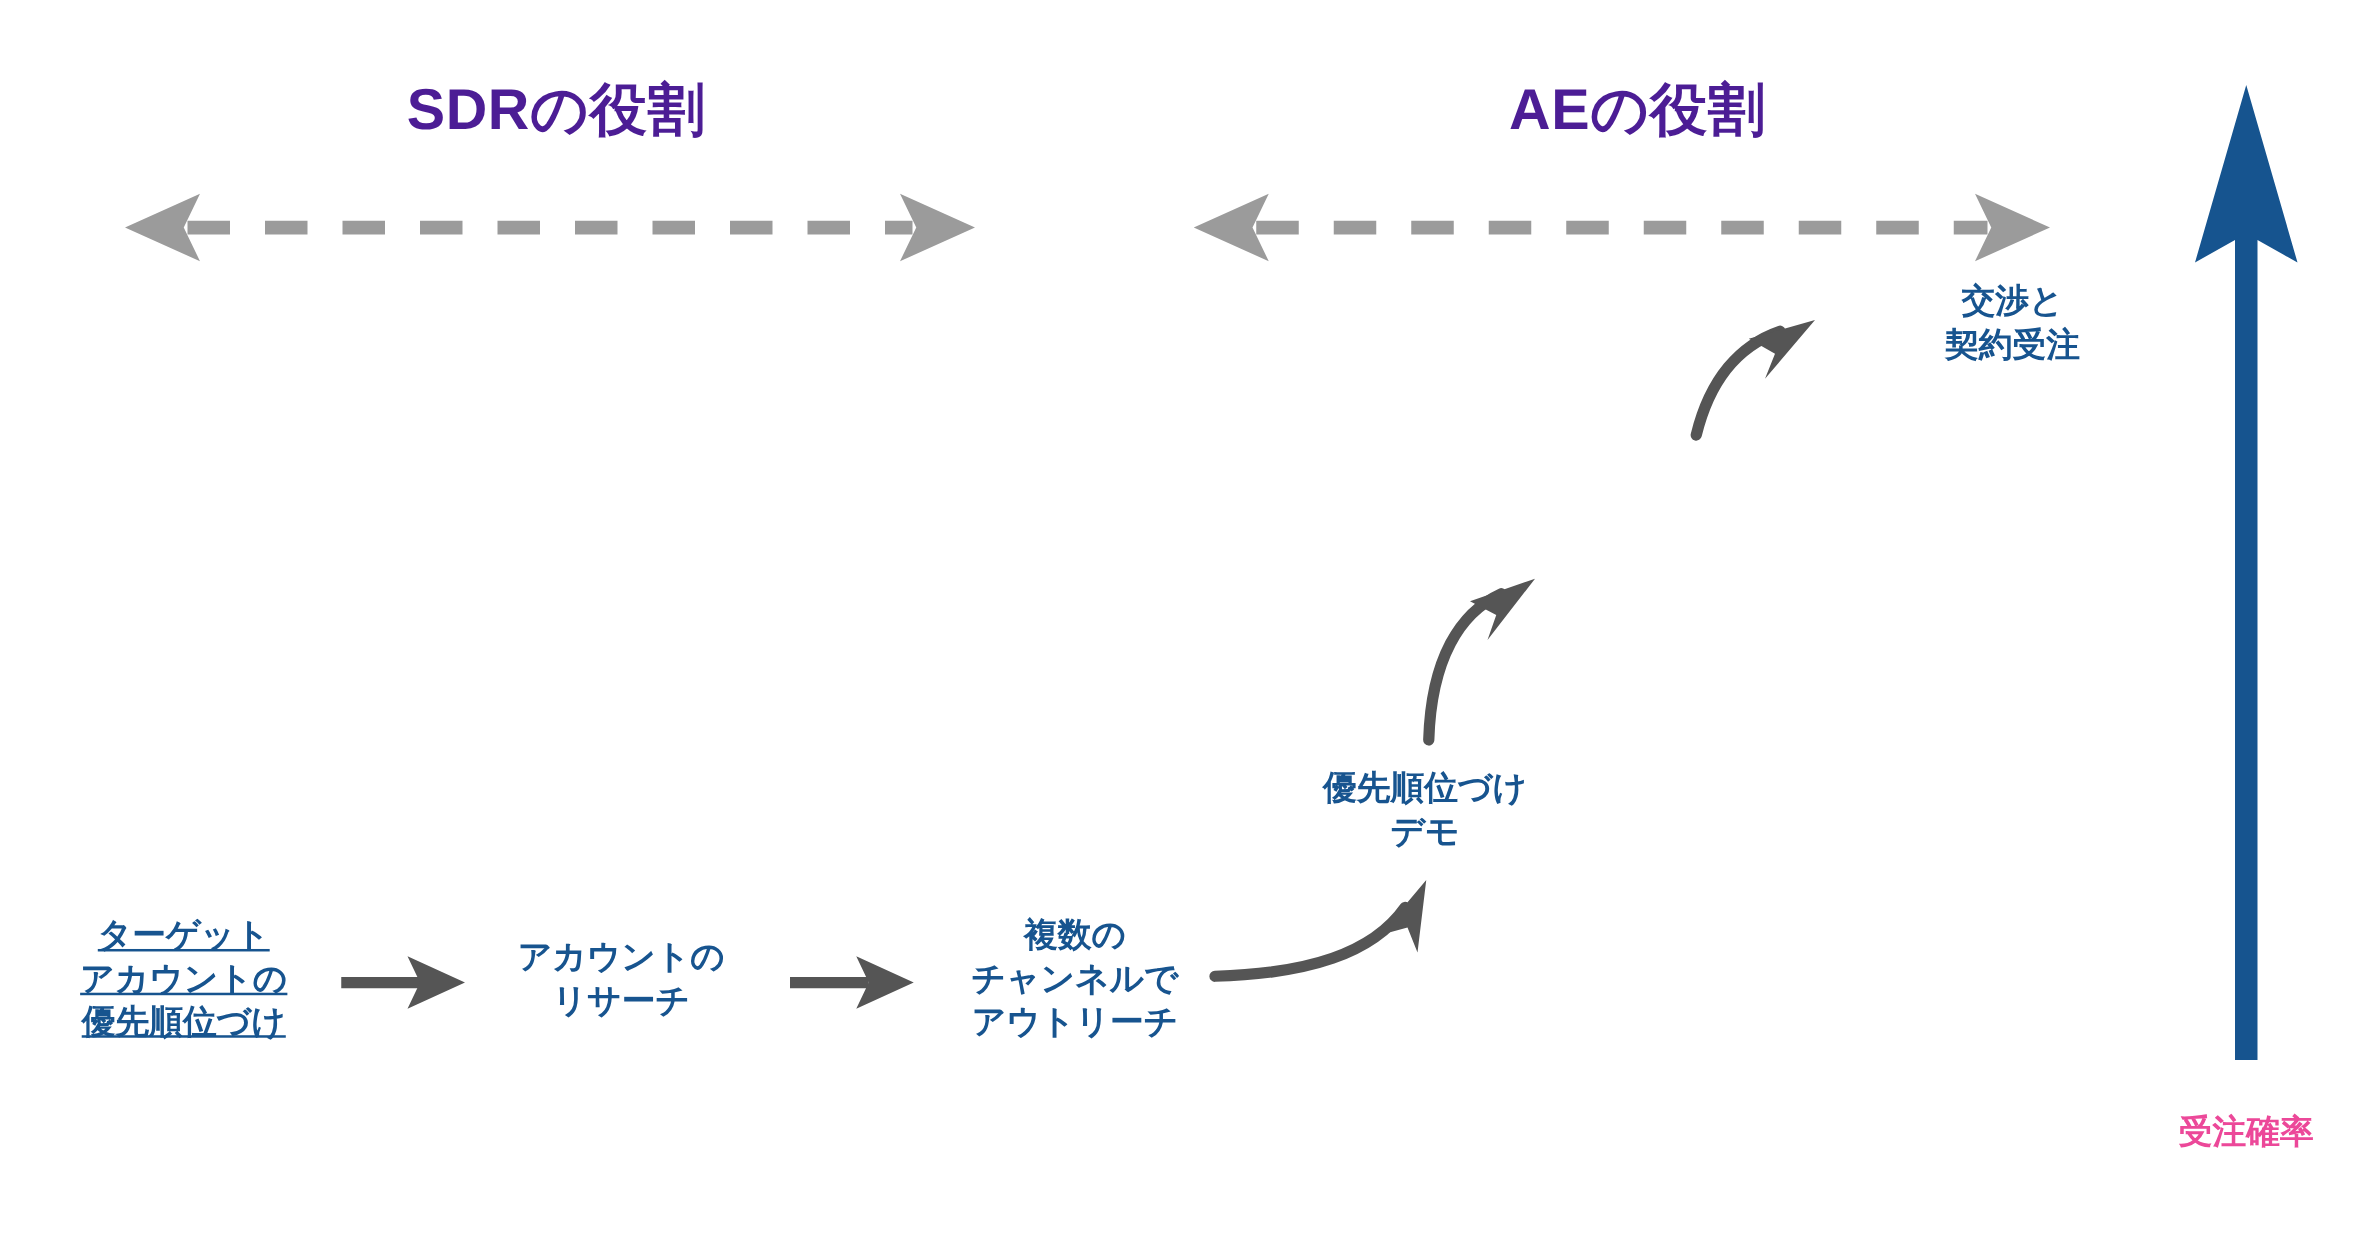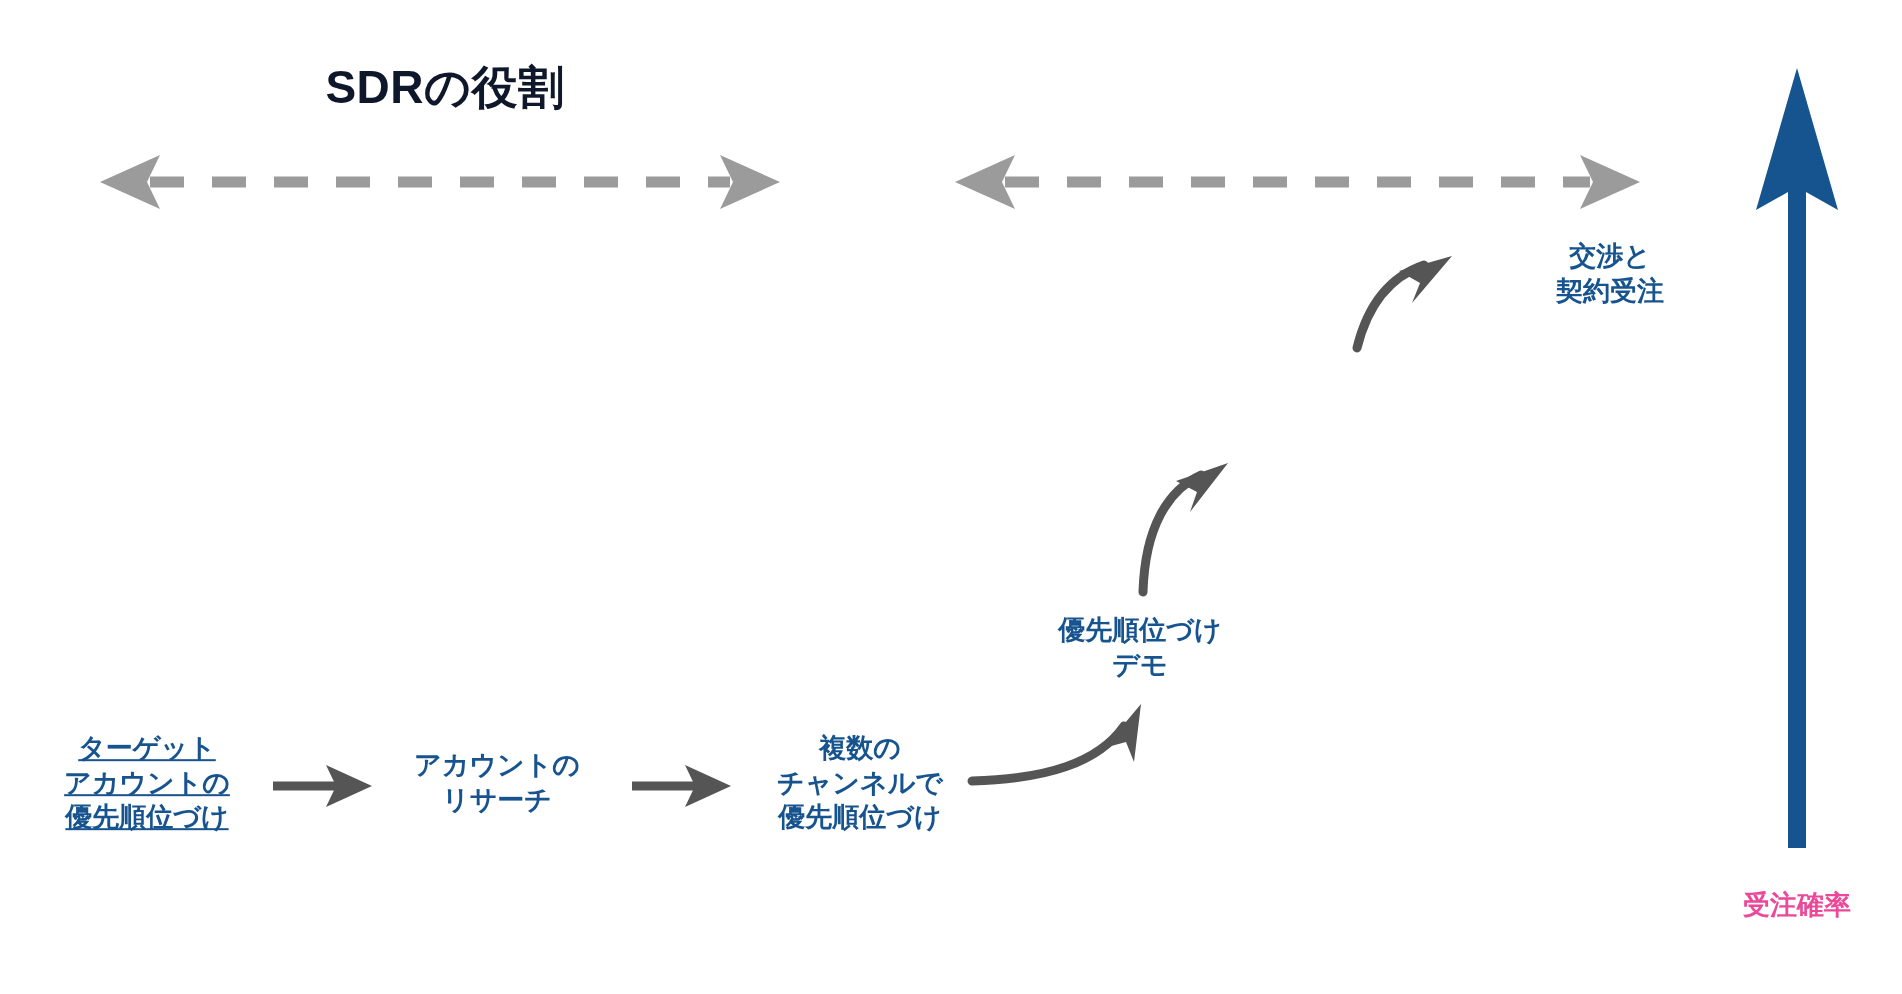--- a/index.html
+++ b/index.html
@@ -21,21 +21,21 @@
   .layer-svg {
     position: absolute;
     left: 0;
     top: 0;
     width: 1902px;
     height: 994px;
     pointer-events: none;
   }
   .section-title {
     position: absolute;
-    color: #0f172a;
+    color: #4c1d95;
     font-weight: 700;
     font-size: 46px;
     letter-spacing: 0.5px;
     white-space: nowrap;
     transform: translateX(-50%);
     text-align: center;
     line-height: 1.1;
   }
   .step-label {
     position: absolute;
@@ -57,20 +57,21 @@
     text-align: center;
   }
 </style>
 </head>
 <body>
 
 <div id="canvas">
 
   <div class="section-title" style="left:445px; top:62px;">SDRの役割</div>
 
+  <div class="section-title" style="left:1310px; top:62px;">AEの役割</div>
 
   <svg class="layer-svg" viewBox="0 0 1902 994" xmlns="http://www.w3.org/2000/svg">
 
     <g>
 
       <path d="M 100 182 L 160 155 L 147 182 L 160 209 Z" fill="#9b9b9b"></path>
 
       <line x1="150" y1="182" x2="730" y2="182" stroke="#9b9b9b" stroke-width="11" stroke-dasharray="34 28" stroke-linecap="butt"></line>
 
       <path d="M 780 182 L 720 155 L 733 182 L 720 209 Z" fill="#9b9b9b"></path>
@@ -120,24 +121,24 @@
 
   <div class="step-label" style="left:147px; top:783px;text-decoration:underline;">ターゲット
 アカウントの
 優先順位づけ</div>
 
   <div class="step-label" style="left:497px; top:783px;">アカウントの
 リサーチ</div>
 
   <div class="step-label" style="left:860px; top:783px;">複数の
 チャンネルで
-優先順位づけ</div>
+アウトリーチ</div>
 
   <div class="step-label" style="left:1140px; top:648px;">優先順位づけ
 デモ</div>
 
 
-  <div class="step-label" style="left:1610px; top:258px;margin-top:16px;">交渉と
+  <div class="step-label" style="left:1610px; top:258px;">交渉と
 契約受注</div>
 
   <div class="axis-label" style="left:1797px; top:905px;">受注確率</div>
 
 </div>
 
 </body></html>

